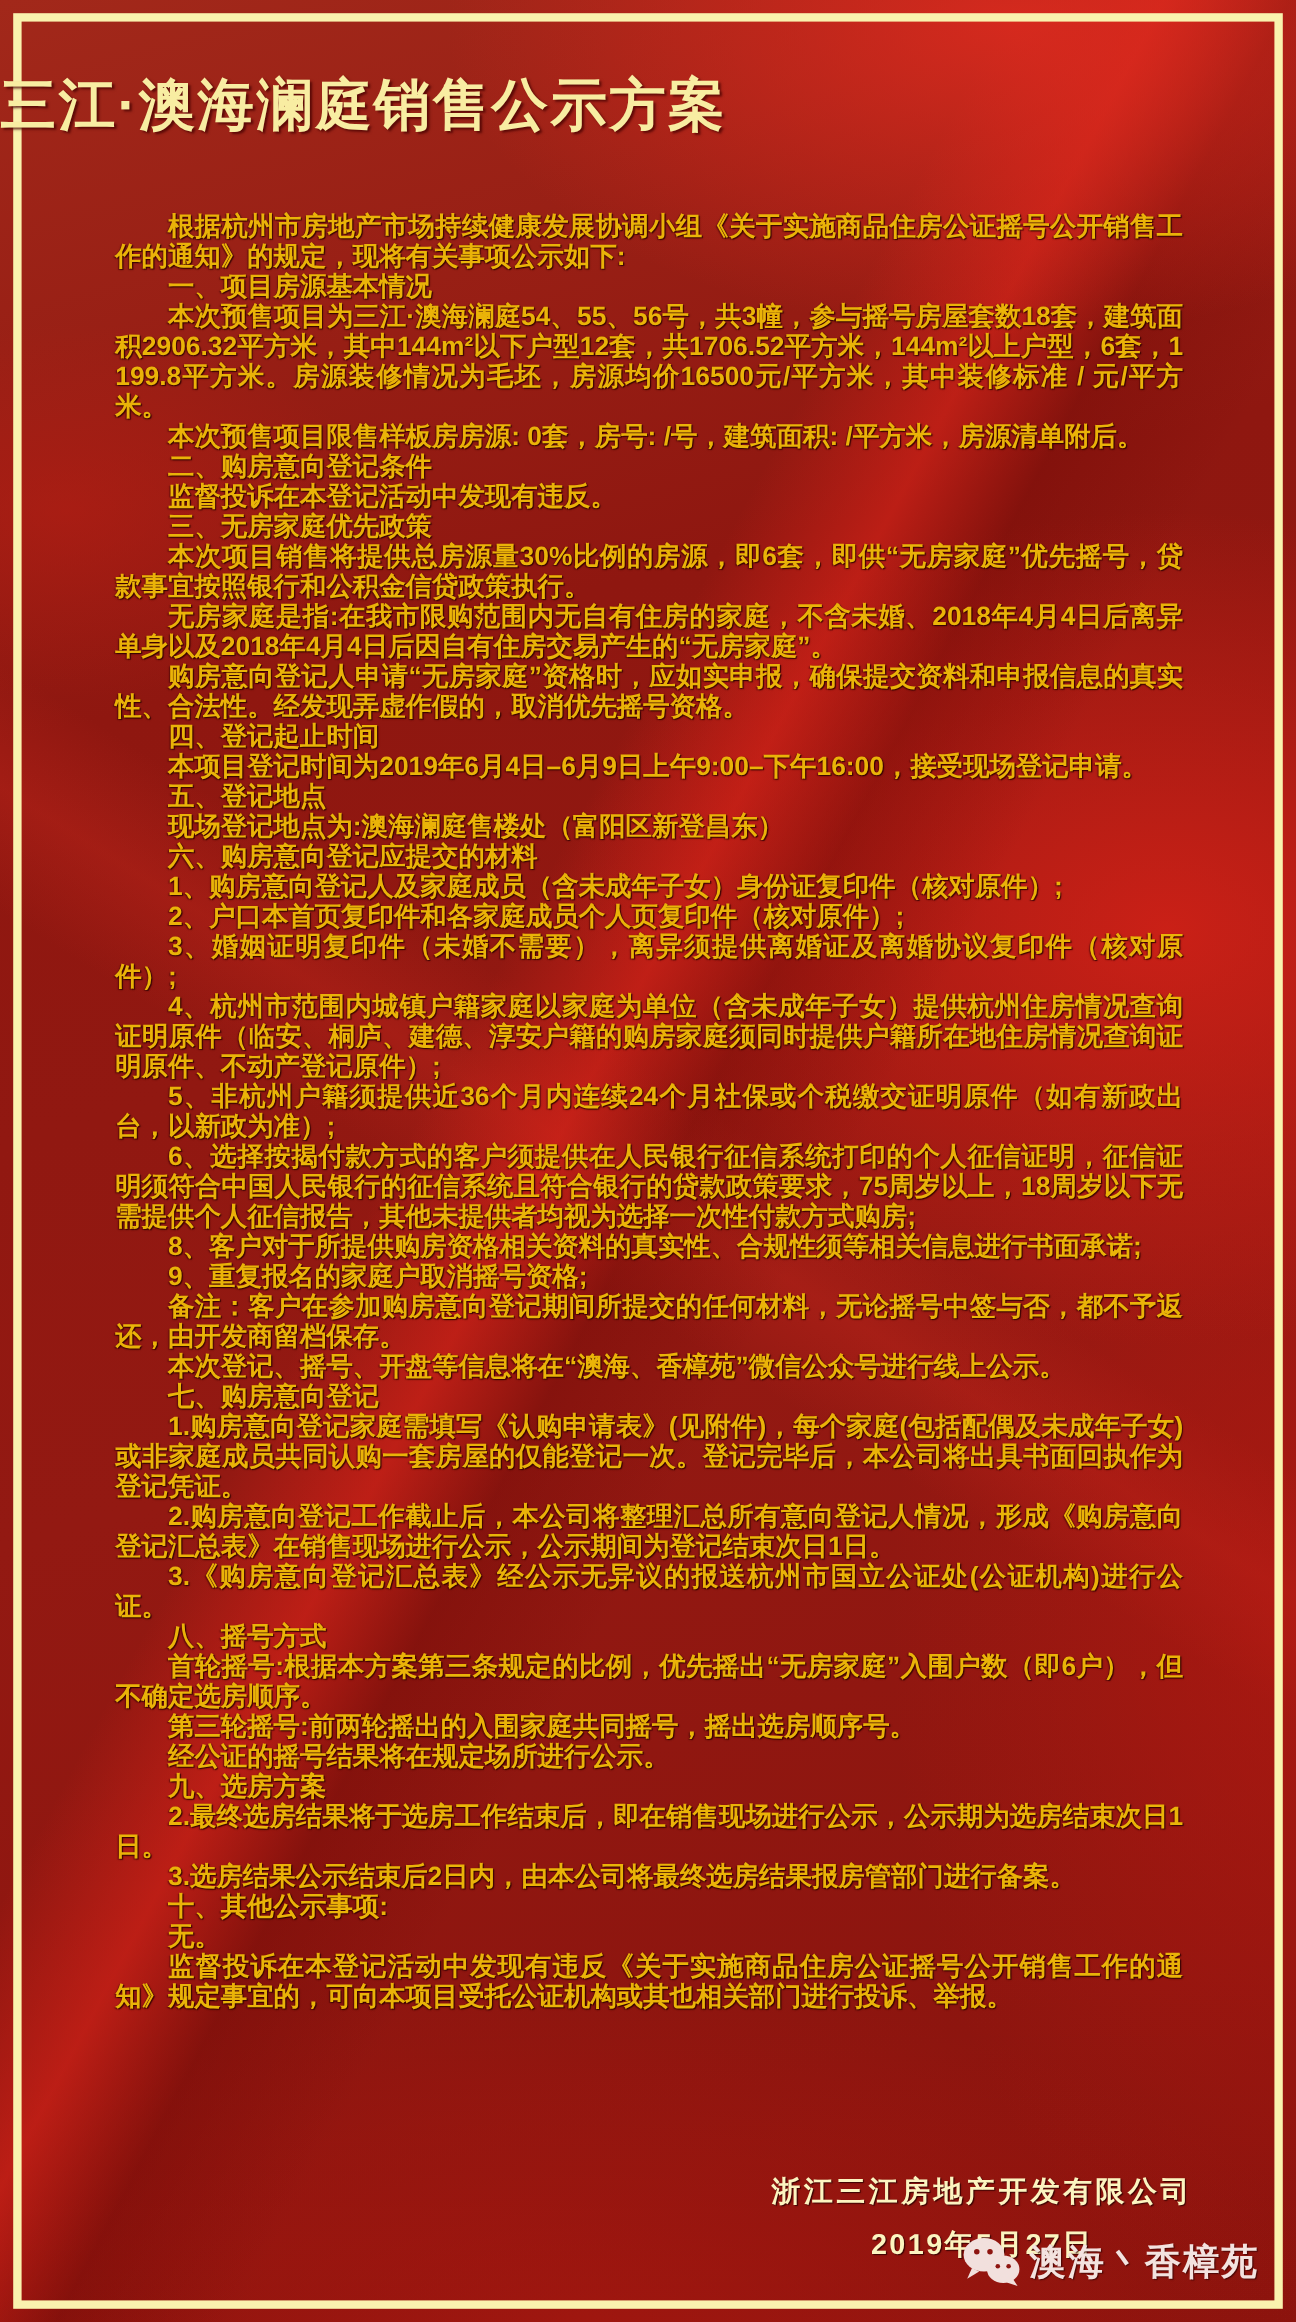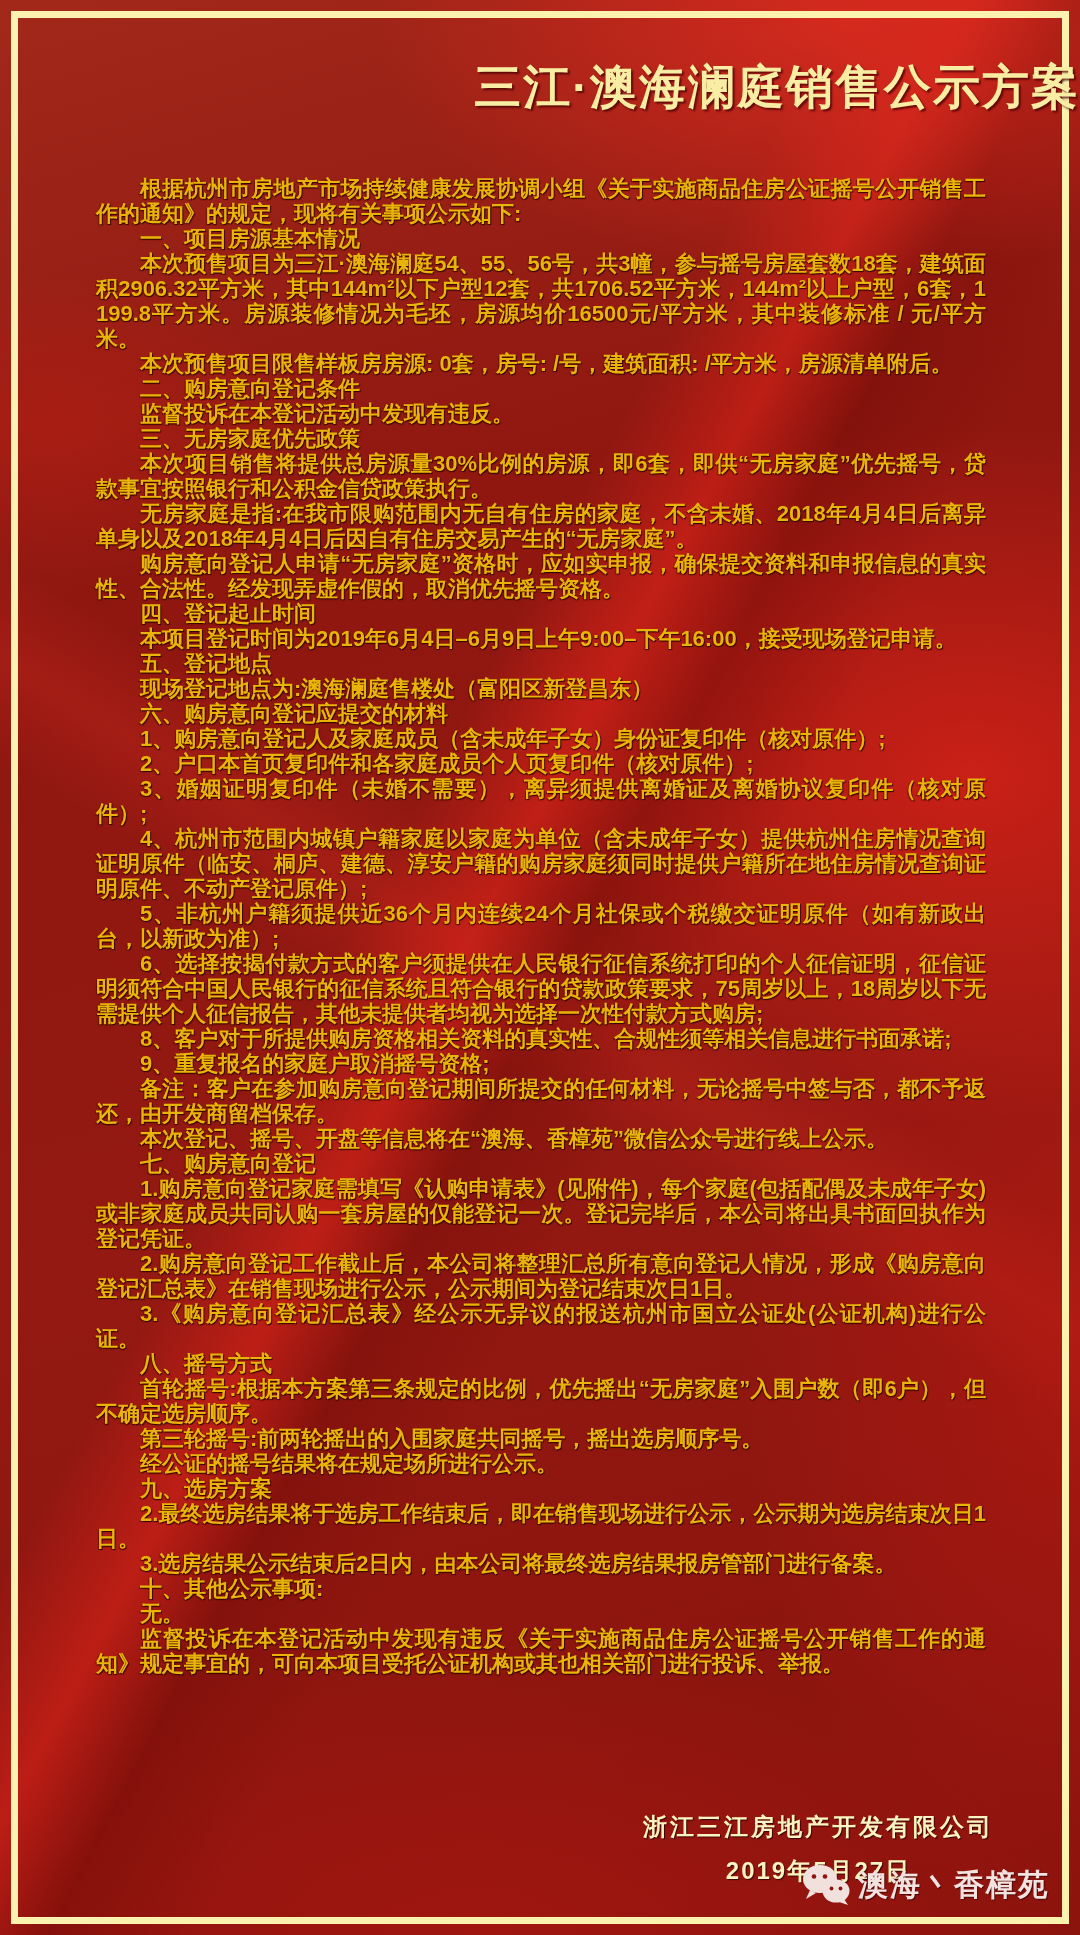--- a/index.html
+++ b/index.html
@@ -26,21 +26,21 @@
       linear-gradient(165deg,#a2281a 0%,#8f1710 28%,#931912 58%,#8a130d 100%);
   }
   
   .frame{
     position:absolute;top:11px;left:11px;right:11px;bottom:11px;
     border:7px solid #faf2ae;
     pointer-events:none;
   }
   .page-title{
     position:absolute;top:56px;left:0;width:100%;
-    margin:0;text-align:right;
+    margin:0;text-align:left;
     font-size:47px;font-weight:bold;letter-spacing:2px;
     color:#f8eda2;
     text-shadow:2px 2px 2px rgba(70,0,0,.75);
     white-space:nowrap;
   }
   .body-text{
     position:absolute;top:176px;left:96px;right:94px;
     color:#eab308;
     font-size:22px;line-height:25px;font-weight:bold;
     text-align:justify;word-break:break-all;

